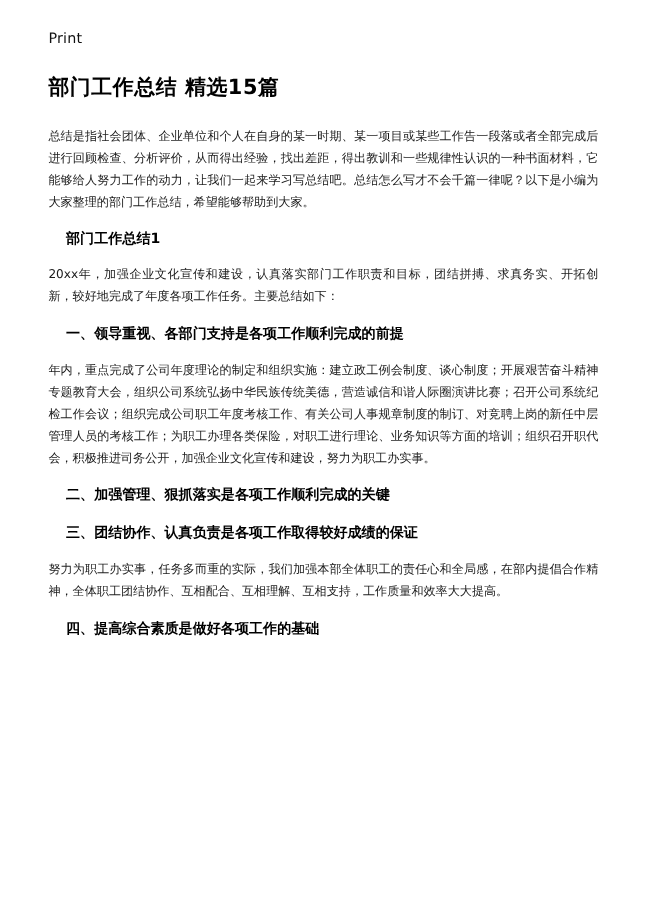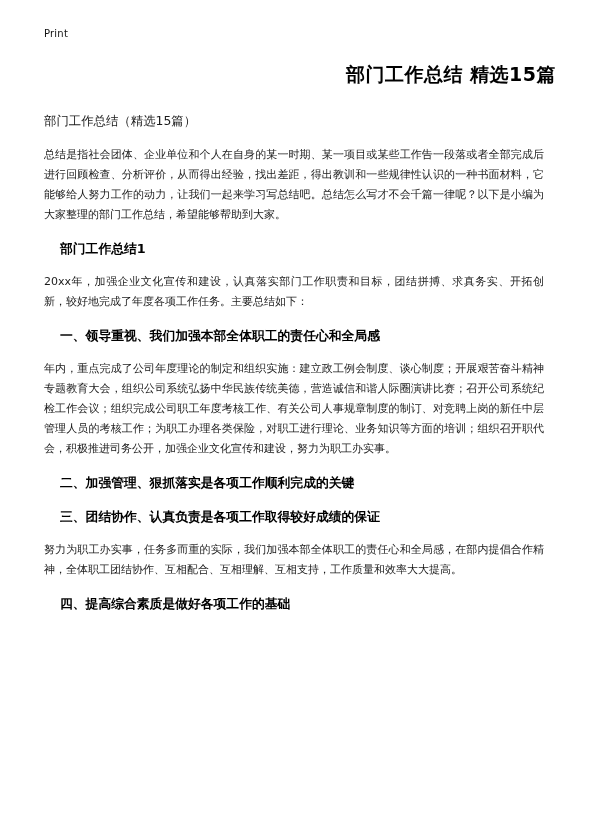--- a/index.html
+++ b/index.html
@@ -15,28 +15,28 @@
     overflow: hidden;
   }
   .page {
     position: relative;
     width: 600px;
     height: 828px;
     box-sizing: border-box;
     padding: 28px 44px 0 44px;
   }
   .print-label {
-    font-size: 10px;
+    font-size: 13px;
     color: #111;
     line-height: 1.2;
     margin: 0 0 22px 0;
     letter-spacing: 0.2px;
   }
   .doc-title {
-    text-align: right;
+    text-align: left;
     font-size: 19px;
     font-weight: bold;
     color: #000;
     margin: 0 0 22px 0;
     letter-spacing: 0.5px;
   }
   .para {
     font-size: 11px;
     line-height: 1.82;
     color: #1a1a1a;
@@ -63,27 +63,26 @@
 </style>
 </head>
 <body>
 
 <div class="page">
 
   <div class="print-label">Print</div>
 
   <h1 class="doc-title">部门工作总结  精选15篇</h1>
 
-  <div class="subtitle">部门工作总结（精选15篇）</div>
 
   <div id="doc-body">
       <p class="para">总结是指社会团体、企业单位和个人在自身的某一时期、某一项目或某些工作告一段落或者全部完成后进行回顾检查、分析评价，从而得出经验，找出差距，得出教训和一些规律性认识的一种书面材料，它能够给人努力工作的动力，让我们一起来学习写总结吧。总结怎么写才不会千篇一律呢？以下是小编为大家整理的部门工作总结，希望能够帮助到大家。</p>
       <h2 class="heading">部门工作总结1</h2>
       <p class="para">20xx年，加强企业文化宣传和建设，认真落实部门工作职责和目标，团结拼搏、求真务实、开拓创新，较好地完成了年度各项工作任务。主要总结如下：</p>
-      <h2 class="heading">一、领导重视、我们加强本部全体职工的责任心和全局感</h2>
+      <h2 class="heading">一、领导重视、各部门支持是各项工作顺利完成的前提</h2>
       <p class="para">年内，重点完成了公司年度理论的制定和组织实施：建立政工例会制度、谈心制度；开展艰苦奋斗精神专题教育大会，组织公司系统弘扬中华民族传统美德，营造诚信和谐人际圈演讲比赛；召开公司系统纪检工作会议；组织完成公司职工年度考核工作、有关公司人事规章制度的制订、对竞聘上岗的新任中层管理人员的考核工作；为职工办理各类保险，对职工进行理论、业务知识等方面的培训；组织召开职代会，积极推进司务公开，加强企业文化宣传和建设，努力为职工办实事。</p>
       <h2 class="heading">二、加强管理、狠抓落实是各项工作顺利完成的关键</h2>
       <h2 class="heading">三、团结协作、认真负责是各项工作取得较好成绩的保证</h2>
       <p class="para">努力为职工办实事，任务多而重的实际，我们加强本部全体职工的责任心和全局感，在部内提倡合作精神，全体职工团结协作、互相配合、互相理解、互相支持，工作质量和效率大大提高。</p>
       <h2 class="heading last">四、提高综合素质是做好各项工作的基础</h2>
     </div>
 
 </div>
 
 </body></html>

